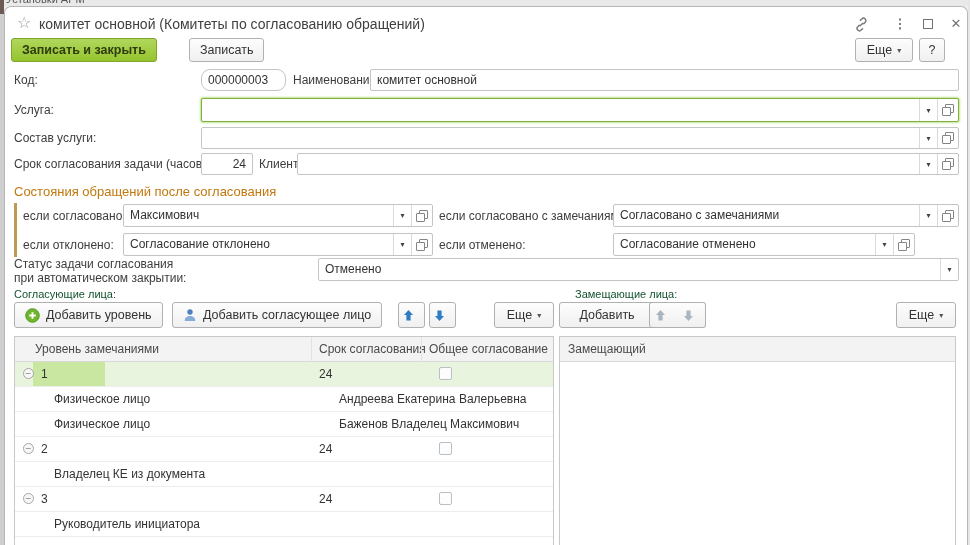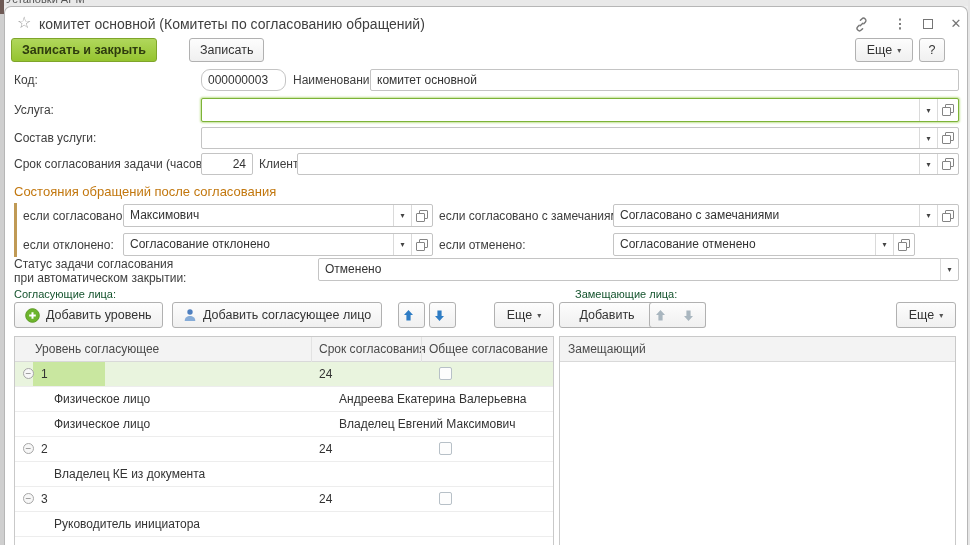--- a/index.html
+++ b/index.html
@@ -240,41 +240,41 @@
         <path d="M6.5 1 L11 6 H8.6 V11.5 H4.4 V6 H2 Z" fill="#A9B6BF"></path>
       </svg>
   </div>
   <div class="abs btn tbtn" style="left:891px; top:295px; width:60px;">
     <span>Еще</span>
     <span class="dd">▾</span>
   </div>
 
   <div class="abs tbl" style="left:9px; top:329px; width:540px; height:225px;">
     <div class="thead">
-      <span style="left:20px;">Уровень согласующее</span>
+      <span style="left:20px;">Уровень замечаниями</span>
       <span style="left:304px;">Срок согласования</span>
       <span style="left:414px;">Общее согласование</span>
       <i class="hsep" style="left:296px;"></i>
         <i class="hsep" style="left:406px;"></i>
     </div>
 
     <div class="trow sel">
       <i class="sel-patch"></i>
       <span class="exp">−</span>
       <span class="lvlnum">1</span>
       <span class="term">24</span>
       <span class="chk"></span>
     </div>
     <div class="trow">
       <span class="kind">Физическое лицо</span>
       <span class="pname">Андреева Екатерина Валерьевна</span>
     </div>
     <div class="trow">
       <span class="kind">Физическое лицо</span>
-      <span class="pname">Владелец Евгений Максимович</span>
+      <span class="pname">Баженов Владелец Максимович</span>
     </div>
     <div class="trow">
       <span class="exp">−</span>
       <span class="lvlnum">2</span>
       <span class="term">24</span>
       <span class="chk"></span>
     </div>
     <div class="trow">
       <span class="kind">Владелец КЕ из документа</span>
     </div>

